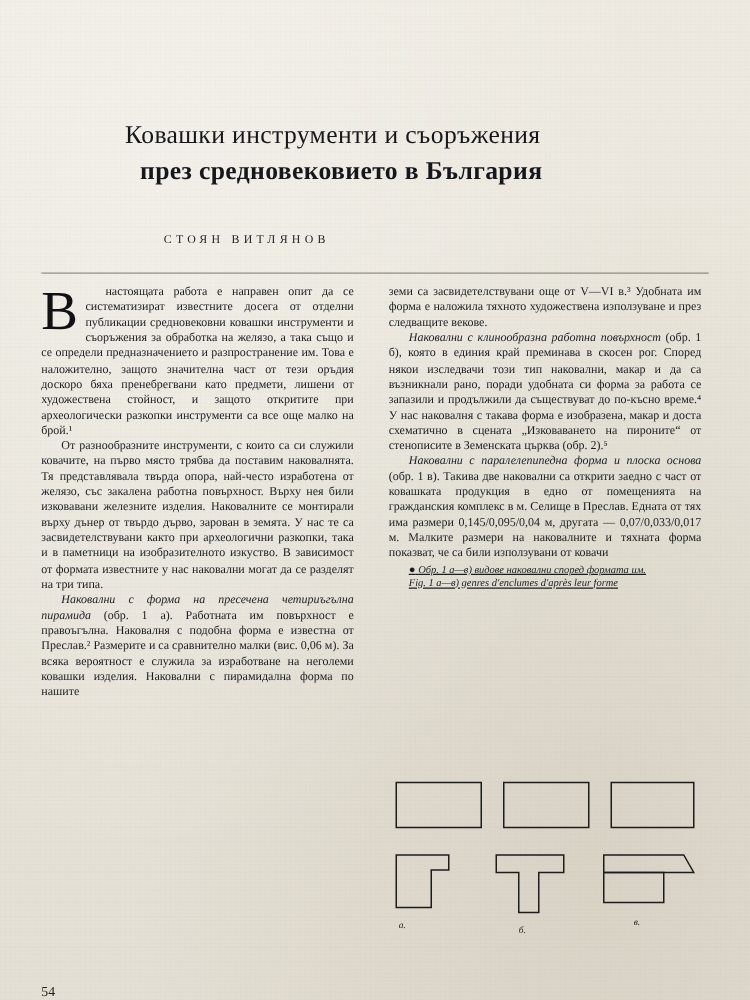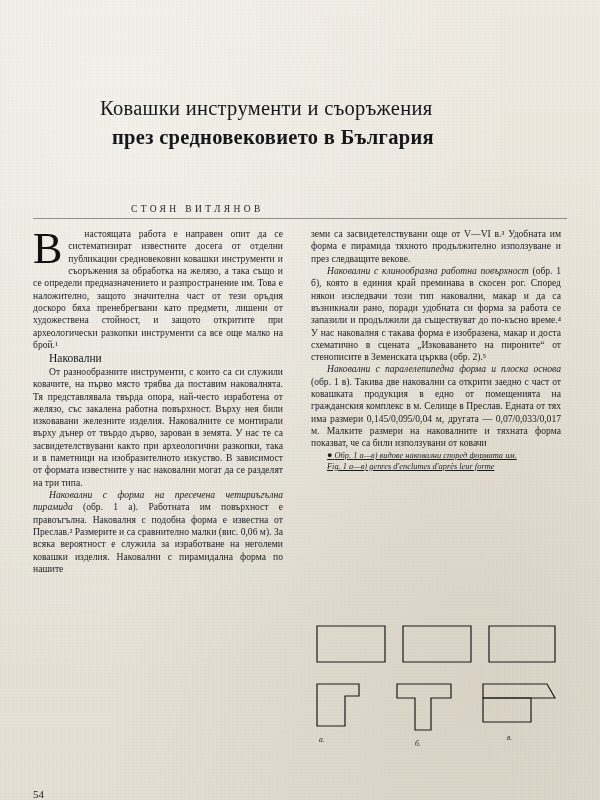--- a/index.html
+++ b/index.html
@@ -53,21 +53,21 @@
     white-space: nowrap;
   }
   .title-line.second {
     margin-left: 12px;
     font-weight: bold;
   }
 
   .author {
     position: absolute;
     left: 131px;
-    top: 172px;
+    top: 155px;
     font-size: 9.5px;
     letter-spacing: 3.4px;
     color: #23262a;
     font-family: "Liberation Serif", serif;
   }
 
   .rule {
     position: absolute;
     left: 33px;
     top: 186px;
@@ -163,29 +163,28 @@
   <div class="author">СТОЯН ВИТЛЯНОВ</div>
 
   <div class="rule"></div>
 
   <div class="col left">
     <div class="dropcap-wrap">
       <span class="dropcap">В</span>
       <p>настоящата работа е направен опит да се систематизират известните досега от отделни публикации средновековни ковашки инструменти и съоръжения за обработка на желязо, а така също и се определи предназначението и разпространение им. Това е наложително, защото значителна част от тези оръдия доскоро бяха пренебрегвани като предмети, лишени от художествена стойност, и защото откритите при археологически разкопки инструменти са все още малко на брой.¹</p>
     </div>
 
-    <p class="section-head">Наковални</p>
 
     <p>От разнообразните инструменти, с които са си служили ковачите, на първо място трябва да поставим наковалнята. Тя представлявала твърда опора, най-често изработена от желязо, със закалена работна повърхност. Върху нея били изковавани железните изделия. Наковалните се монтирали върху дънер от твърдо дърво, зарован в земята. У нас те са засвидетелствувани както при археологични разкопки, така и в паметници на изобразителното изкуство. В зависимост от формата известните у нас наковални могат да се разделят на три типа.</p>
 
     <p><span style="font-style:italic">Наковални с форма на пресечена четириъгълна пирамида</span><span> (обр. 1 а). Работната им повърхност е правоъгълна. Наковалня с подобна форма е известна от Преслав.² Размерите и са сравнително малки (вис. 0,06 м). За всяка вероятност е служила за изработване на неголеми ковашки изделия. Наковални с пирамидална форма по нашите</span></p>
   </div>
 
   <div class="col right">
-    <p class="noind">земи са засвидетелствувани още от V—VI в.³ Удобната им форма е пирамида тяхното продължително използуване и през следващите векове.</p>
+    <p class="noind">земи са засвидетелствувани още от V—VI в.³ Удобната им форма е наложила тяхното художествена използуване и през следващите векове.</p>
 
     <p><span style="font-style:italic">Наковални с клинообразна работна повърхност</span><span> (обр. 1 б), която в единия край преминава в скосен рог. Според някои изследвачи този тип наковални, макар и да са възникнали рано, поради удобната си форма за работа се запазили и продължили да съществуват до по-късно време.⁴ У нас наковалня с такава форма е изобразена, макар и доста схематично в сцената „Изковаването на пироните“ от стенописите в Земенската църква (обр. 2).⁵</span></p>
 
     <p><span style="font-style:italic">Наковални с паралелепипедна форма и плоска основа</span><span> (обр. 1 в). Такива две наковални са открити заедно с част от ковашката продукция в едно от помещенията на гражданския комплекс в м. Селище в Преслав. Едната от тях има размери 0,145/0,095/0,04 м, другата — 0,07/0,033/0,017 м. Малките размери на наковалните и тяхната форма показват, че са били използувани от ковачи</span></p>
 
     <p class="fig-caption">
       <span class="bullet">●</span>
       <span>Обр. 1 а—в) видове наковални според формата им.</span>
       <span class="romanline">Fig. 1 a—в) genres d'enclumes d'après leur forme</span>
     </p>

